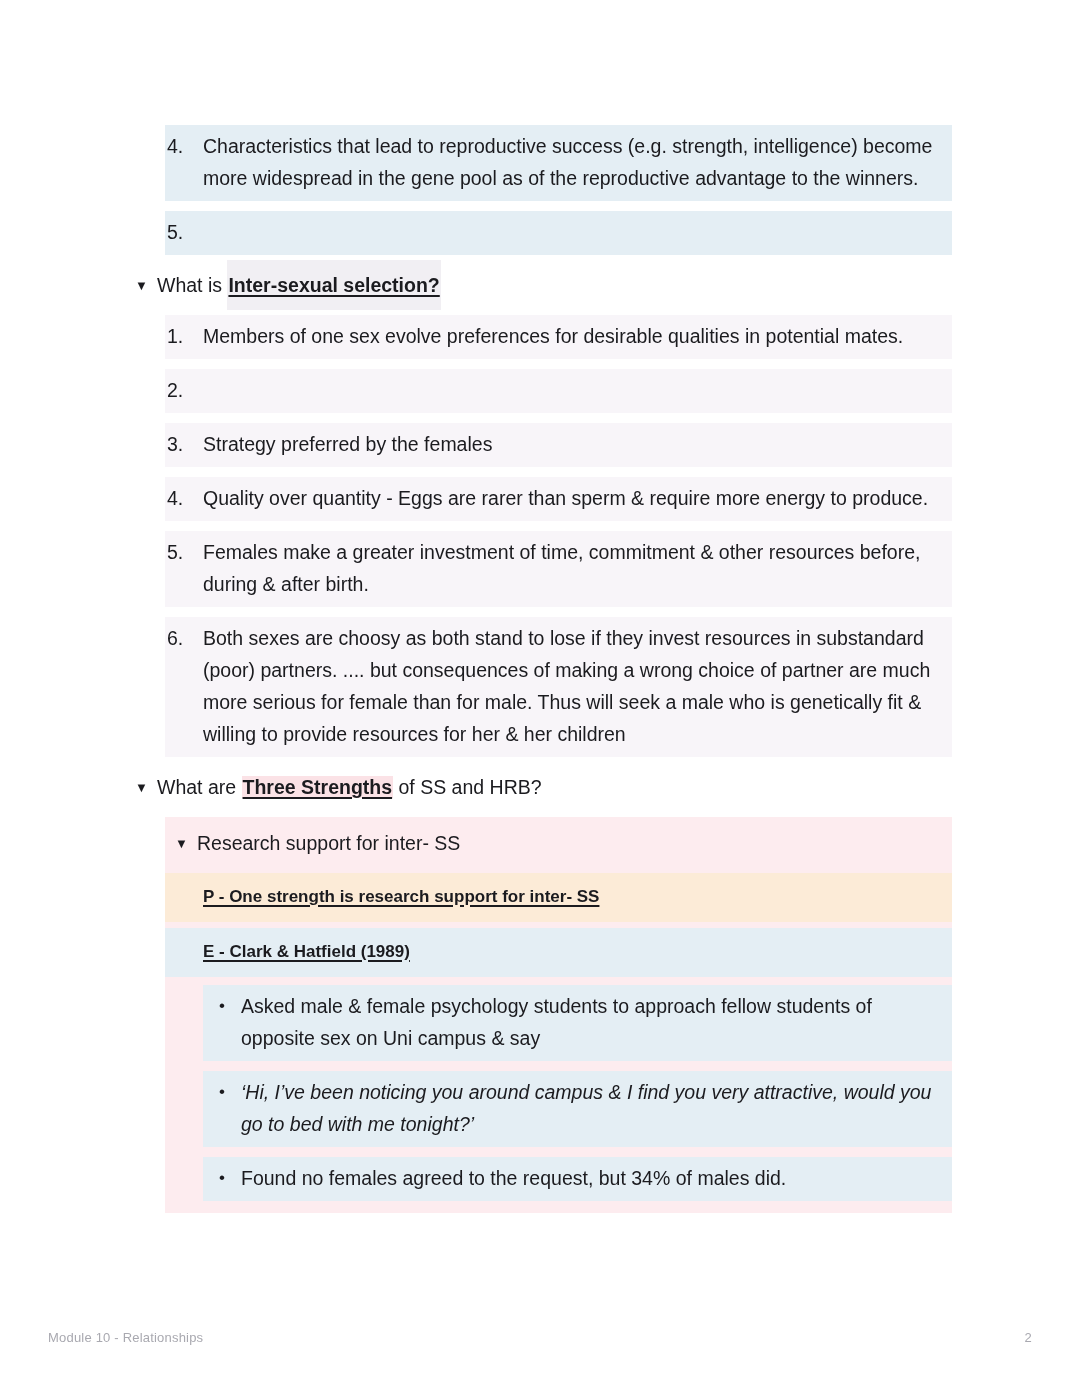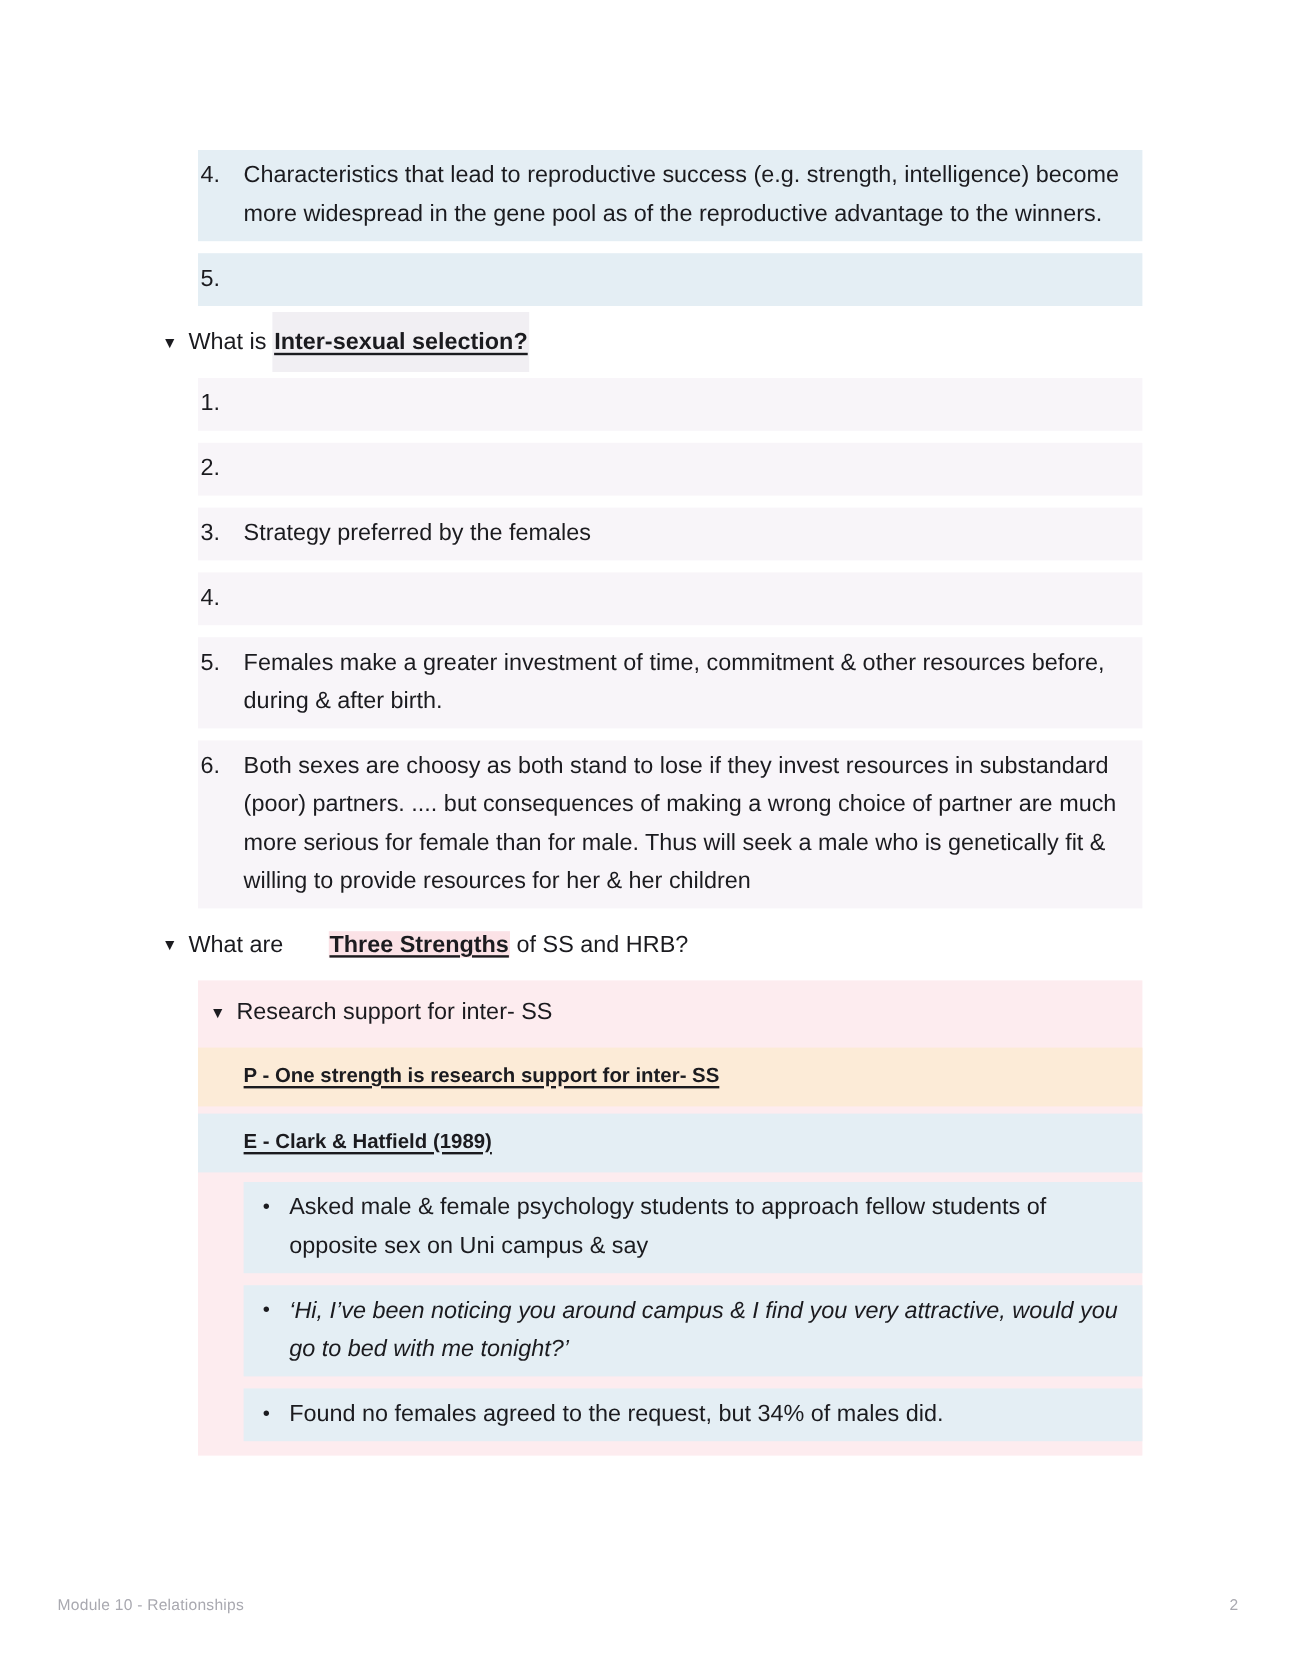--- a/index.html
+++ b/index.html
@@ -91,21 +91,20 @@
     text-decoration-thickness: 2px;
     padding: 14px 1px;
   }
   .hl-pink {
     background: #fbe2e6;
     font-weight: bold;
     text-decoration: underline;
     text-underline-offset: 3px;
     text-decoration-thickness: 2px;
     padding: 0 1px;
-    margin-left: 32px;
   }
 
   
   .pink-wrap {
     background: #fdecef;
     padding: 4px 0 12px 0;
   }
   .pink-wrap .toggle-row { padding-left: 5px; }
 
   .pe-row {
@@ -177,36 +176,38 @@
 
     <div class="toggle-row lvl1">
       <div class="caret">▼</div>
       <div class="tlabel"><span>What is </span><span class="hl-grey">Inter-sexual selection?</span></div>
     </div>
 
     <div class="gap-6"></div>
 
     <div class="num-row bg-lav">
       <div class="marker">1.</div>
+      <div class="body">Members of one sex evolve preferences for desirable qualities in potential mates.</div>
     </div>
     <div class="gap-10"></div>
 
     <div class="num-row bg-lav">
       <div class="marker">2.</div>
     </div>
     <div class="gap-10"></div>
 
     <div class="num-row bg-lav">
       <div class="marker">3.</div>
       <div class="body">Strategy preferred by the females</div>
     </div>
     <div class="gap-10"></div>
 
     <div class="num-row bg-lav">
       <div class="marker">4.</div>
+      <div class="body">Quality over quantity - Eggs are rarer than sperm &amp; require more energy to produce.</div>
     </div>
     <div class="gap-10"></div>
 
     <div class="num-row bg-lav">
       <div class="marker">5.</div>
       <div class="body">Females make a greater investment of time, commitment &amp; other resources before, during &amp; after birth.</div>
     </div>
     <div class="gap-10"></div>
 
     <div class="num-row bg-lav">

